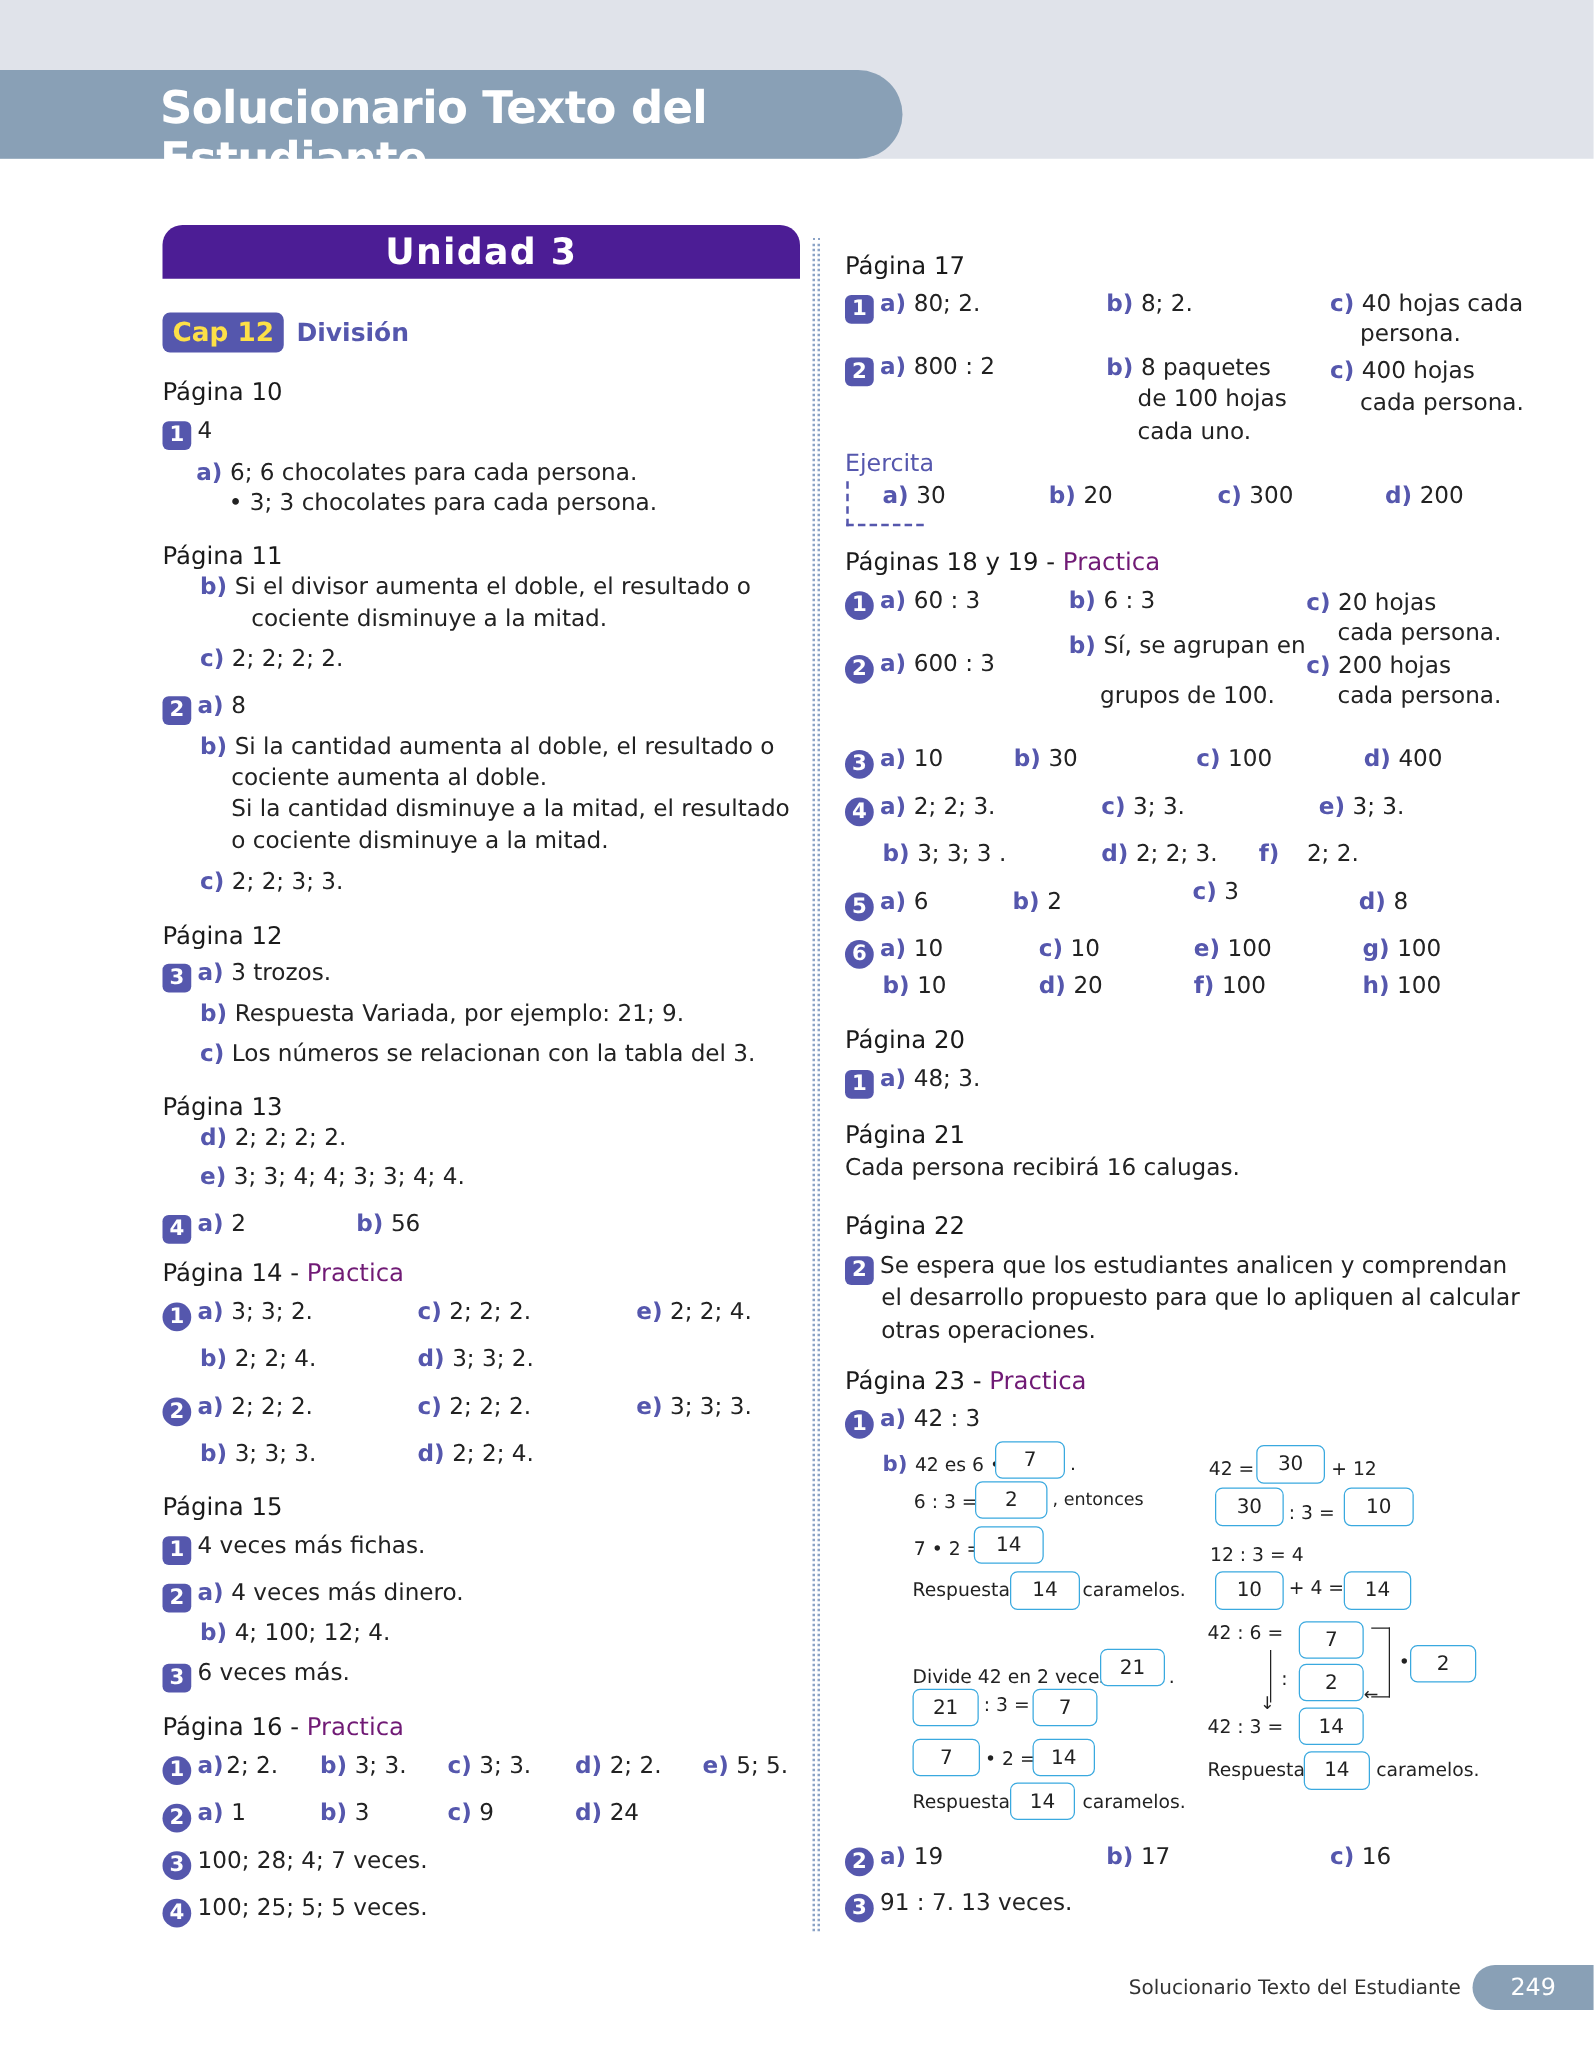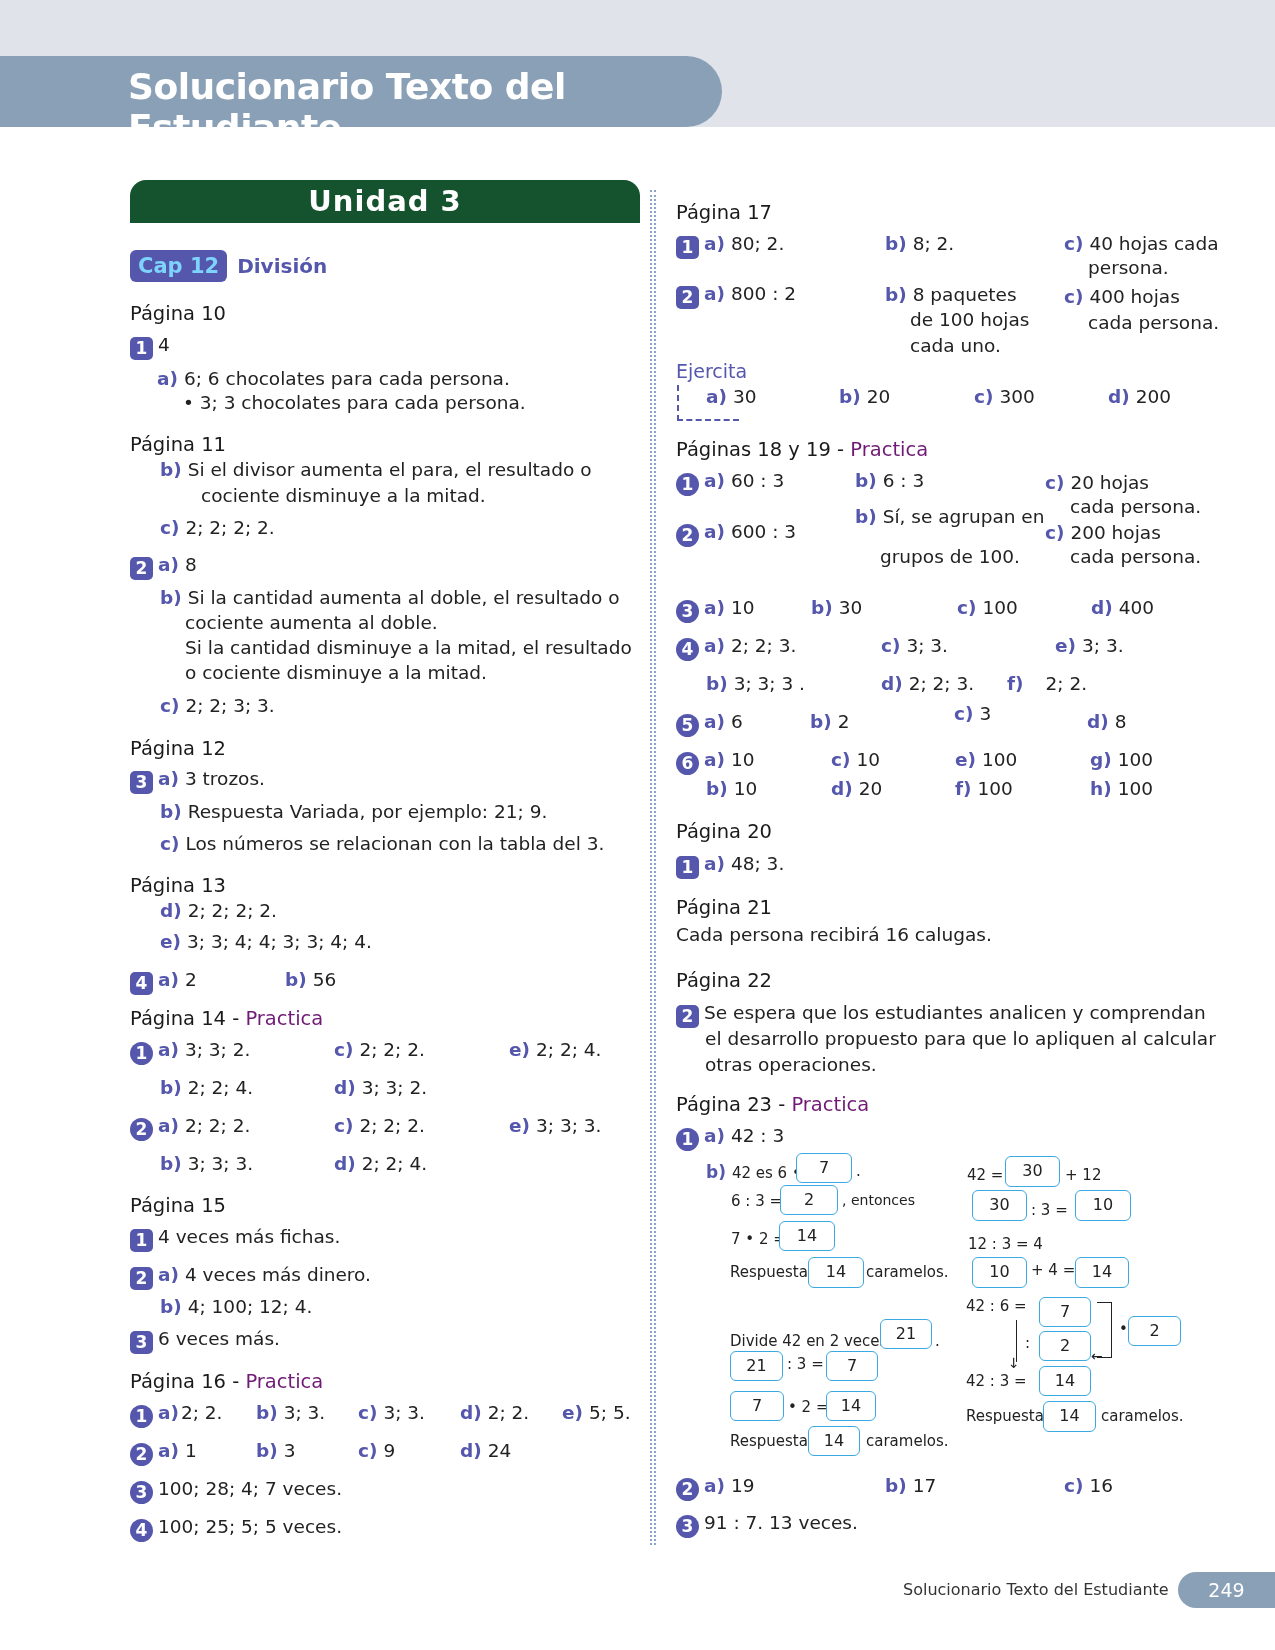--- a/index.html
+++ b/index.html
@@ -1,25 +1,25 @@
 <!DOCTYPE html>
 <html><head>
 <meta charset="utf-8">
 <style>
   * { box-sizing: border-box; margin: 0; padding: 0; }
   html, body { width: 1275px; height: 1650px; background: #ffffff; overflow: hidden; }
   body { position: relative; font-family: "DejaVu Sans", sans-serif; color: #222; font-size: 19px; }
   .top-band { position: absolute; left: 0; top: 0; width: 1275px; height: 127px; background: #e0e3ea; }
   .title-bar { position: absolute; left: 0; top: 56px; width: 722px; height: 71px; background: #89a0b6; border-radius: 0 40px 40px 0; }
   .title-bar span { position: absolute; left: 128px; top: 10px; font-family: "DejaVu Sans", sans-serif; font-size: 36px; font-weight: bold; color: #fff; letter-spacing: -0.5px; }
-  .unit-bar { position: absolute; left: 130px; top: 180px; width: 510px; height: 43px; background: #14532d; border-radius: 16px 16px 0 0; text-align: center; }
+  .unit-bar { position: absolute; left: 130px; top: 180px; width: 510px; height: 43px; background: #4c1d95; border-radius: 16px 16px 0 0; text-align: center; }
   .unit-bar span { font-size: 29px; font-weight: bold; color: #fff; line-height: 43px; letter-spacing: 1px; }
   .divider { position: absolute; left: 650px; top: 190px; width: 6px; height: 1355px; border-left: 2px dotted #8ba3c6; border-right: 2px dotted #8ba3c6; }
   .cap { position: absolute; left: 130px; top: 247px; height: 37px; display: flex; align-items: center; }
-  .cap-badge { background: #5557ad; color: #7dd3fc; font-weight: bold; font-size: 21px; padding: 4px 8px; border-radius: 6px; }
+  .cap-badge { background: #5557ad; color: #fde047; font-weight: bold; font-size: 21px; padding: 4px 8px; border-radius: 6px; }
   .cap-title { color: #5557ad; font-weight: bold; font-size: 20px; margin-left: 10px; }
   .t { position: absolute; white-space: nowrap; font-size: 18.5px; color: #222; }
   .h { position: absolute; white-space: nowrap; font-size: 19.5px; color: #1a1a1a; }
   .h .pr { color: #701a75; }
   .lbl { color: #5557ad; font-weight: bold; margin-right: 6px; }
   .sq { display: inline-block; width: 23px; height: 23px; background: #5557ad; color: #fff; font-weight: bold; font-size: 17px; text-align: center; line-height: 23px; border-radius: 5px; margin-right: 5px; vertical-align: -3px; }
   .ci { display: inline-block; width: 23px; height: 23px; background: #5557ad; color: #fff; font-weight: bold; font-size: 17px; text-align: center; line-height: 23px; border-radius: 50%; margin-right: 5px; vertical-align: -3px; }
   .ejercita { position: absolute; left: 676px; top: 360px; color: #5557ad; font-size: 19px; }
   .ej-bracket { position: absolute; left: 677px; top: 385px; width: 62px; height: 36px; border-left: 2px dashed #5557ad; border-bottom: 2px dashed #5557ad; }
   .box { position: absolute; border: 1.5px solid #3aa9df; border-radius: 6px; text-align: center; font-size: 16px; color: #222; background: #fff; }
@@ -44,21 +44,21 @@
   <span class="cap-badge">Cap 12</span>
   <span class="cap-title">División</span>
 </div>
 
 <div class="h" style="left:130px;top:302px">Página 10</div>
 <div class="t" style="left:130px;top:334px"><span class="sq">1</span><span>4</span></div>
 <div class="t" style="left:157px;top:368px"><span class="lbl">a)</span><span>6; 6 chocolates para cada persona.</span></div>
 <div class="t" style="left:183px;top:392px">• 3; 3 chocolates para cada persona.</div>
 
 <div class="h" style="left:130px;top:433px">Página 11</div>
-<div class="t" style="left:160px;top:459px"><span class="lbl">b)</span><span>Si el divisor aumenta el para, el resultado o</span></div>
+<div class="t" style="left:160px;top:459px"><span class="lbl">b)</span><span>Si el divisor aumenta el doble, el resultado o</span></div>
 <div class="t" style="left:201px;top:485px">cociente disminuye a la mitad.</div>
 <div class="t" style="left:160px;top:517px"><span class="lbl">c)</span><span>2; 2; 2; 2.</span></div>
 <div class="t" style="left:130px;top:554px"><span class="sq">2</span><span class="lbl">a)</span><span>8</span></div>
 <div class="t" style="left:160px;top:587px"><span class="lbl">b)</span><span>Si la cantidad aumenta al doble, el resultado o</span></div>
 <div class="t" style="left:185px;top:612px">cociente aumenta al doble.</div>
 <div class="t" style="left:185px;top:637px">Si la cantidad disminuye a la mitad, el resultado</div>
 <div class="t" style="left:185px;top:662px">o cociente disminuye a la mitad.</div>
 <div class="t" style="left:160px;top:695px"><span class="lbl">c)</span><span>2; 2; 3; 3.</span></div>
 
 <div class="h" style="left:130px;top:737px">Página 12</div>

